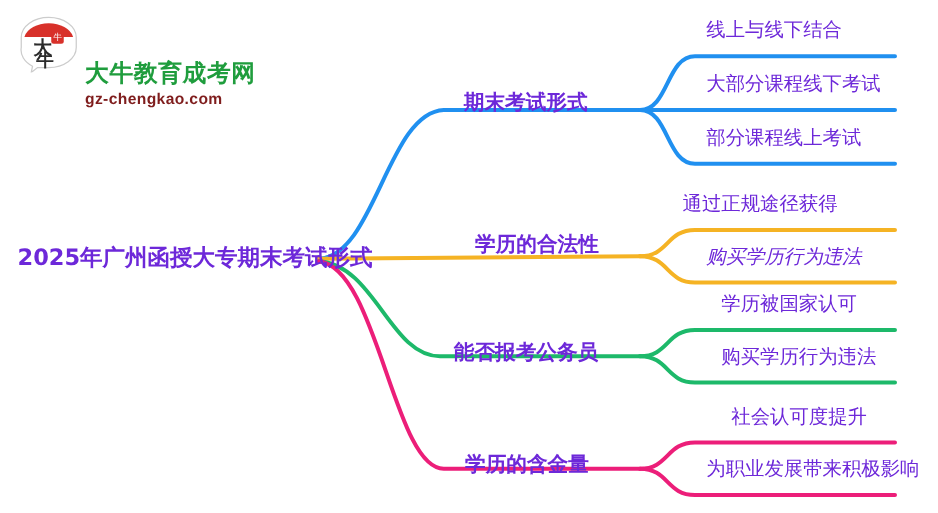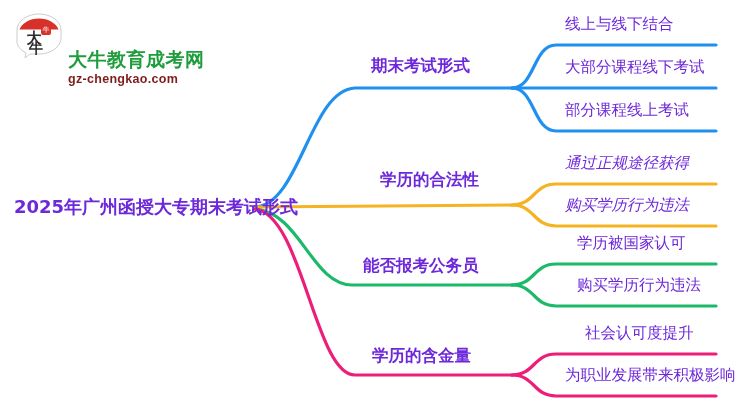--- a/index.html
+++ b/index.html
@@ -75,20 +75,21 @@
     line-height: 1;
   }
   .root-label {
     font-size: 18px;
     font-weight: bold;
     letter-spacing: 0px;
   }
   .branch-label {
     font-size: 16.5px;
     font-weight: bold;
+    margin-top: 16px;
   }
   .leaf-label {
     font-size: 15.5px;
     font-weight: normal;
   }
 </style>
 </head>
 <body>
 
 <div id="canvas">
@@ -148,21 +149,21 @@
 
   <div class="node-label branch-label" style="left:371px; top:58px;">期末考试形式</div>
   <div class="node-label branch-label" style="left:380px; top:172px;">学历的合法性</div>
   <div class="node-label branch-label" style="left:372px; top:348px;">学历的含金量</div>
   <div class="node-label branch-label" style="left:363px; top:258px;">能否报考公务员</div>
 
   <div class="node-label leaf-label" style="left:565px; top:17px;">线上与线下结合</div>
   <div class="node-label leaf-label" style="left:565px; top:60px;">大部分课程线下考试</div>
   <div class="node-label leaf-label" style="left:565px; top:103px;">部分课程线上考试</div>
 
-  <div class="node-label leaf-label" style="left:565px; top:156px;font-style:italic;">通过正规途径获得</div>
+  <div class="node-label leaf-label" style="left:546px; top:156px;">通过正规途径获得</div>
   <div class="node-label leaf-label" style="left:565px; top:198px;font-style:italic;">购买学历行为违法</div>
 
   <div class="node-label leaf-label" style="left:577px; top:236px;">学历被国家认可</div>
   <div class="node-label leaf-label" style="left:577px; top:278px;">购买学历行为违法</div>
 
   <div class="node-label leaf-label" style="left:585px; top:326px;text-align:center;">社会认可度提升</div>
   <div class="node-label leaf-label" style="left:565px; top:368px;">为职业发展带来积极影响</div>
 
 </div>
 

